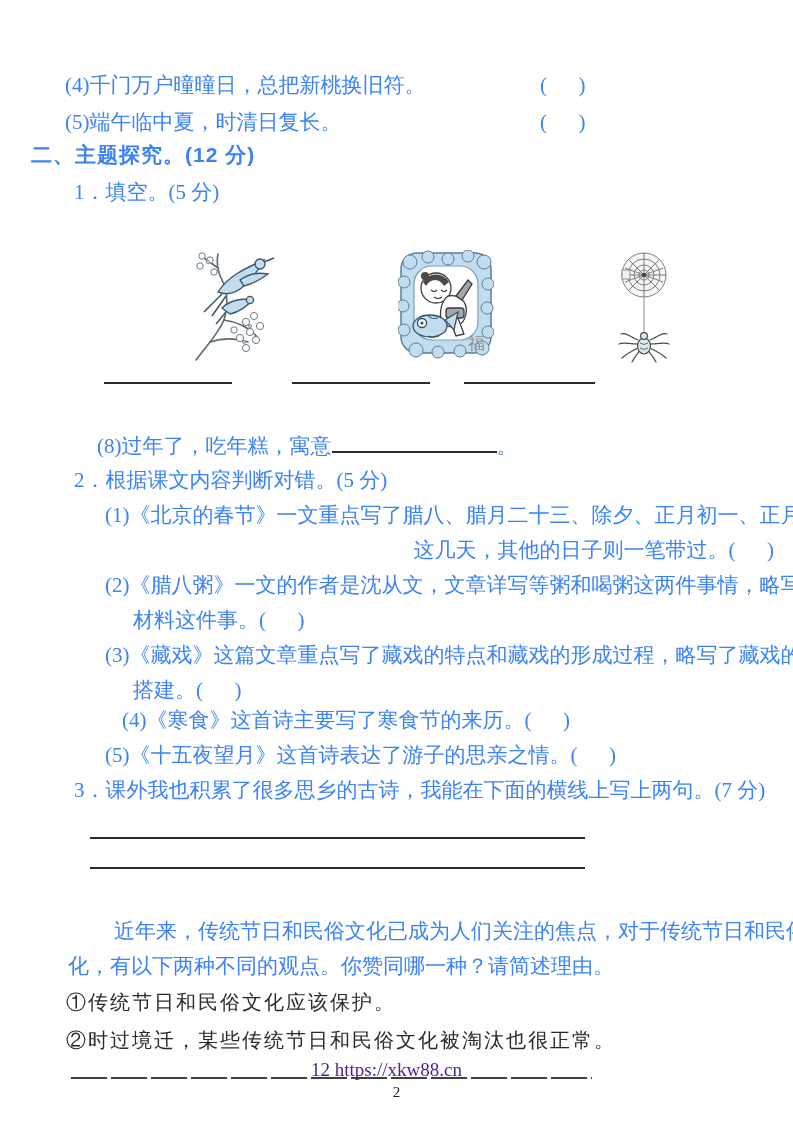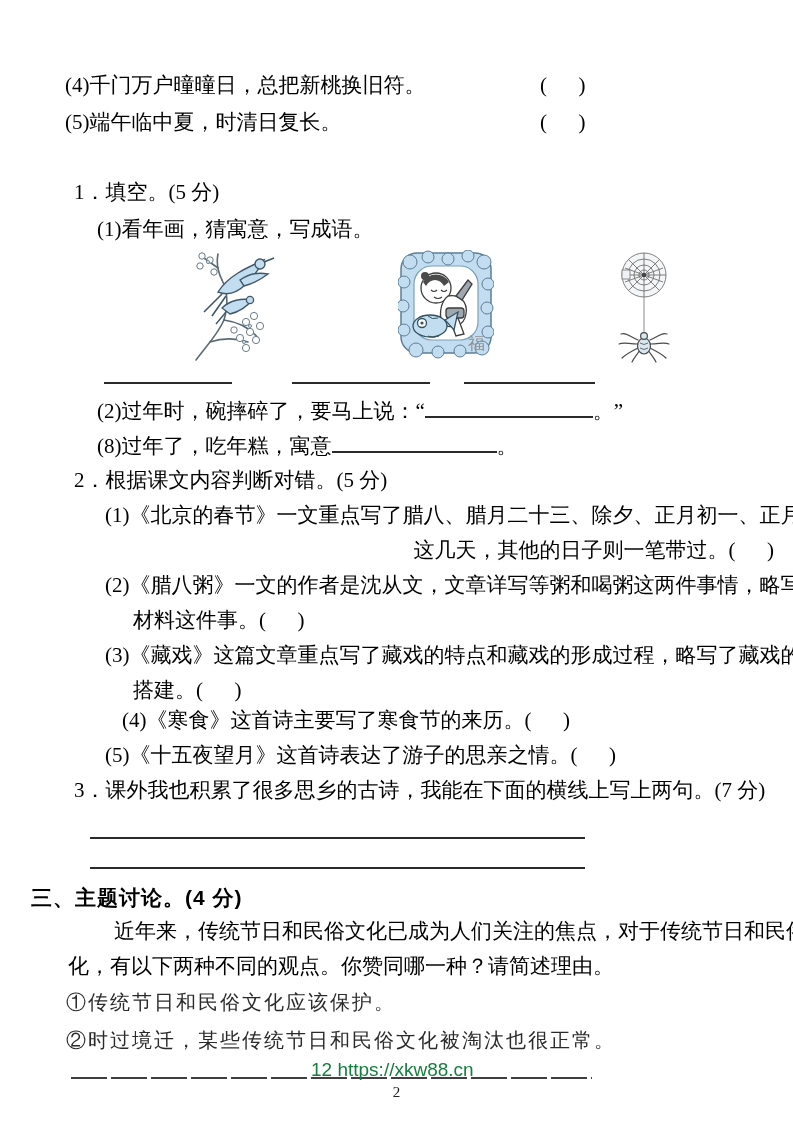--- a/index.html
+++ b/index.html
@@ -9,21 +9,21 @@
     background:#ffffff;
     font-family:"Liberation Serif","DejaVu Serif",serif;
     color:#1e1e1e;
     overflow:hidden;
   }
   .ln{
     position:absolute;
     font-size:21px;
     line-height:27px;
     white-space:pre;
-    color:#000000;
+    color:#3b82f6;
   }
   .heading{
     font-family:"Liberation Sans","DejaVu Sans",sans-serif;
     font-weight:700;
     font-size:21px;
     letter-spacing:1px;
   }
   .kaiti{
     font-size:20px;
     color:#2a2a2a;
@@ -41,45 +41,45 @@
     height:14px;
   }
   .pic{position:absolute;}
   .footer-rule{
     position:absolute;
     height:2px;
     background:repeating-linear-gradient(90deg,#3f3f3f 0 36px,rgba(0,0,0,0) 36px 40px);
   }
   .watermark{
     position:absolute;
-    font-family:Liberation Sans, sans-serif;
+    font-family:Liberation Serif, serif;
     font-size:19px;
-    color:#15803d;
+    color:#4c1d95;
     white-space:pre;
   }
   .pagenum{
     position:absolute;
     left:0;right:0;
     text-align:center;
     font-size:15px;
     color:#222;
   }
 </style>
 </head>
 <body>
 
 <div class="page">
 
   <div class="ln" style="top:72px;left:65px">(4)千门万户曈曈日，总把新桃换旧符。</div>
   <div class="ln" style="top:72px;left:540px">(      )</div>
   <div class="ln" style="top:109px;left:65px">(5)端午临中夏，时清日复长。</div>
   <div class="ln" style="top:109px;left:540px">(      )</div>
 
+  <div class="ln heading" style="top:141px;left:31px">二、主题探究。(12 分)</div>
   <div class="ln" style="top:179px;left:74px">1．填空。(5 分)</div>
-  <div class="ln" style="top:216px;left:97px">(1)看年画，猜寓意，写成语。</div>
 
   <div class="pic" style="top:246px;left:188px">
     <svg width="94" height="120" viewBox="0 0 94 120">
       <g stroke="#5a6a72" stroke-width="1.6" fill="none" stroke-linecap="round">
         <path d="M8 114 C 20 98, 30 88, 36 74"></path>
         <path d="M36 74 C 40 60, 40 46, 34 34"></path>
         <path d="M34 34 C 30 26, 28 18, 30 8"></path>
         <path d="M30 22 L 16 12"></path>
         <path d="M22 96 C 34 92, 48 92, 60 96"></path>
         <path d="M36 74 C 50 76, 62 82, 70 92"></path>
@@ -197,39 +197,37 @@
       <ellipse cx="28" cy="98" rx="6.5" ry="8" fill="#d9e7f1" stroke="#4a4a4a" stroke-width="1.2"></ellipse>
       <circle cx="28" cy="88" r="3.4" fill="#d9e7f1" stroke="#4a4a4a" stroke-width="1.2"></circle>
       <path d="M24 95 q4 3 8 0 M24 100 q4 3 8 0" stroke="#4a4a4a" stroke-width="0.8" fill="none"></path>
     </svg>
   </div>
 
   <div class="blankline" style="top:368px;left:104px;width:128px"></div>
   <div class="blankline" style="top:368px;left:292px;width:138px"></div>
   <div class="blankline" style="top:368px;left:464px;width:131px"></div>
 
-  <div class="ln" style="top:396px;left:97px"><span>(2)过年时，碗摔碎了，要马上说：“</span><span class="blank" style="width:168px"></span><span>。”</span></div>
 
   <div class="ln" style="top:431px;left:97px"><span>(8)过年了，吃年糕，寓意</span><span class="blank" style="width:165px"></span><span>。</span></div>
 
   <div class="ln" style="top:467px;left:74px">2．根据课文内容判断对错。(5 分)</div>
   <div class="ln" style="top:502px;left:105px">(1)《北京的春节》一文重点写了腊八、腊月二十三、除夕、正月初一、正月十五</div>
   <div class="ln" style="top:537px;right:19px">这几天，其他的日子则一笔带过。(      )</div>
   <div class="ln" style="top:572px;left:105px">(2)《腊八粥》一文的作者是沈从文，文章详写等粥和喝粥这两件事情，略写准备</div>
   <div class="ln" style="top:607px;left:133px">材料这件事。(      )</div>
   <div class="ln" style="top:642px;left:105px">(3)《藏戏》这篇文章重点写了藏戏的特点和藏戏的形成过程，略写了藏戏的舞台</div>
   <div class="ln" style="top:677px;left:133px">搭建。(      )</div>
   <div class="ln" style="top:707px;left:122px">(4)《寒食》这首诗主要写了寒食节的来历。(      )</div>
   <div class="ln" style="top:742px;left:105px">(5)《十五夜望月》这首诗表达了游子的思亲之情。(      )</div>
 
   <div class="ln" style="top:777px;left:74px">3．课外我也积累了很多思乡的古诗，我能在下面的横线上写上两句。(7 分)</div>
   <div class="blankline" style="top:823px;left:90px;width:495px"></div>
   <div class="blankline" style="top:853px;left:90px;width:495px"></div>
 
-  <div class="ln heading" style="top:884px;left:31px">三、主题讨论。(4 分)</div>
   <div class="ln" style="top:918px;left:114px">近年来，传统节日和民俗文化已成为人们关注的焦点，对于传统节日和民俗文</div>
   <div class="ln" style="top:953px;left:68px">化，有以下两种不同的观点。你赞同哪一种？请简述理由。</div>
   <div class="ln kaiti" style="top:989px;left:66px">①传统节日和民俗文化应该保护。</div>
   <div class="ln kaiti" style="top:1027px;left:66px">②时过境迁，某些传统节日和民俗文化被淘汰也很正常。</div>
 
   <div class="footer-rule" style="top:1077px;left:71px;width:521px"></div>
   <div class="watermark" style="top:1059px;left:311px">12 https://xkw88.cn</div>
   <div class="pagenum" style="top:1084px">2</div>
 
 </div>

